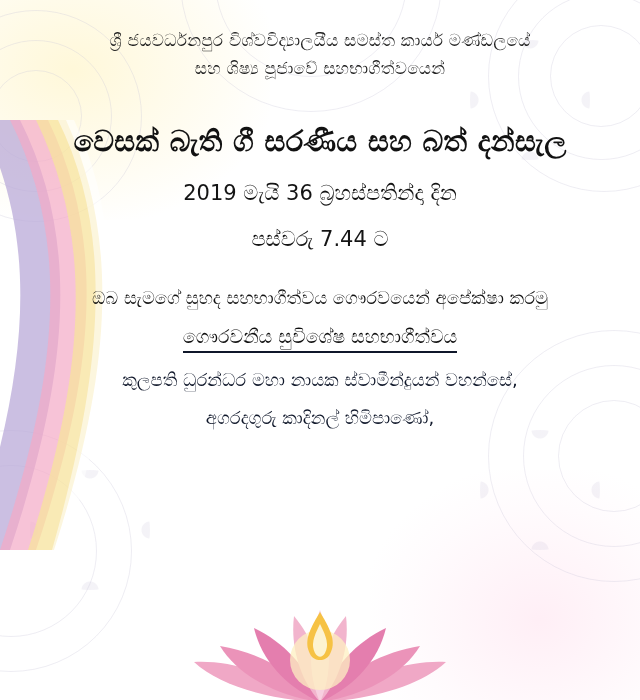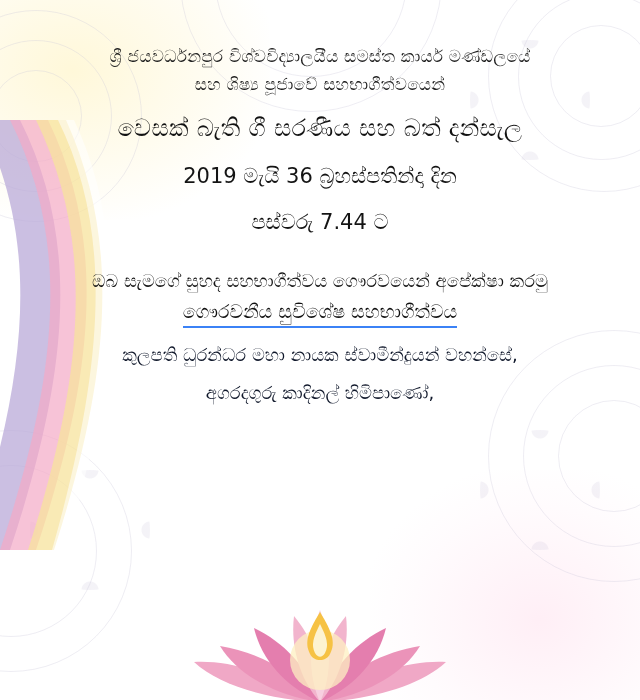--- a/index.html
+++ b/index.html
@@ -78,37 +78,37 @@
     width: 340px; height: 300px;
     background: radial-gradient(ellipse at 50% 50%, rgba(255,214,232,0.40) 0%, rgba(255,235,245,0.18) 55%, rgba(255,255,255,0) 75%);
   }
 
   
   .content {
     position: relative;
     z-index: 5;
     width: 640px;
     text-align: center;
-    padding-top: 42px;
+    padding-top: 26px;
     box-sizing: border-box;
   }
 
   .org-line {
     color: #1d1d1d;
     font-size: 17px;
     line-height: 28px;
     letter-spacing: 0.2px;
     white-space: nowrap;
   }
 
   .title {
-    margin-top: 16px;
+    margin-top: 42px;
     color: #121212;
-    font-size: 24px;
-    font-weight: normal;
+    font-size: 29px;
+    font-weight: bold;
     letter-spacing: 0.3px;
     white-space: nowrap;
   }
 
   .detail {
     color: #141414;
     font-size: 21px;
     margin-top: 22px;
     white-space: nowrap;
   }
@@ -119,25 +119,25 @@
   }
 
   .invite-line {
     margin-top: 36px;
     font-size: 18px;
     color: #141414;
     white-space: nowrap;
   }
 
   .guest-heading {
-    margin-top: 8px;
+    margin-top: 16px;
     font-size: 19px;
     color: #101010;
     display: inline-block;
-    border-bottom: 2px solid #3b82f6;
+    border-bottom: 2px solid #0f172a;
     padding-bottom: 3px;
     white-space: nowrap;
   }
 
   .guest-line {
     margin-top: 16px;
     font-size: 18px;
     color: #0f172a;
     white-space: nowrap;
   }

